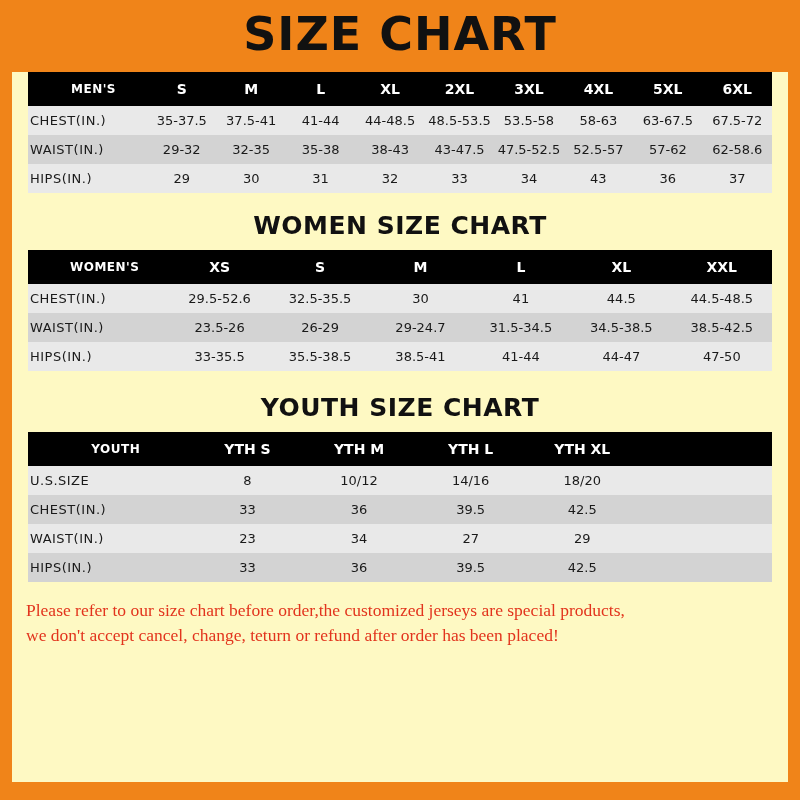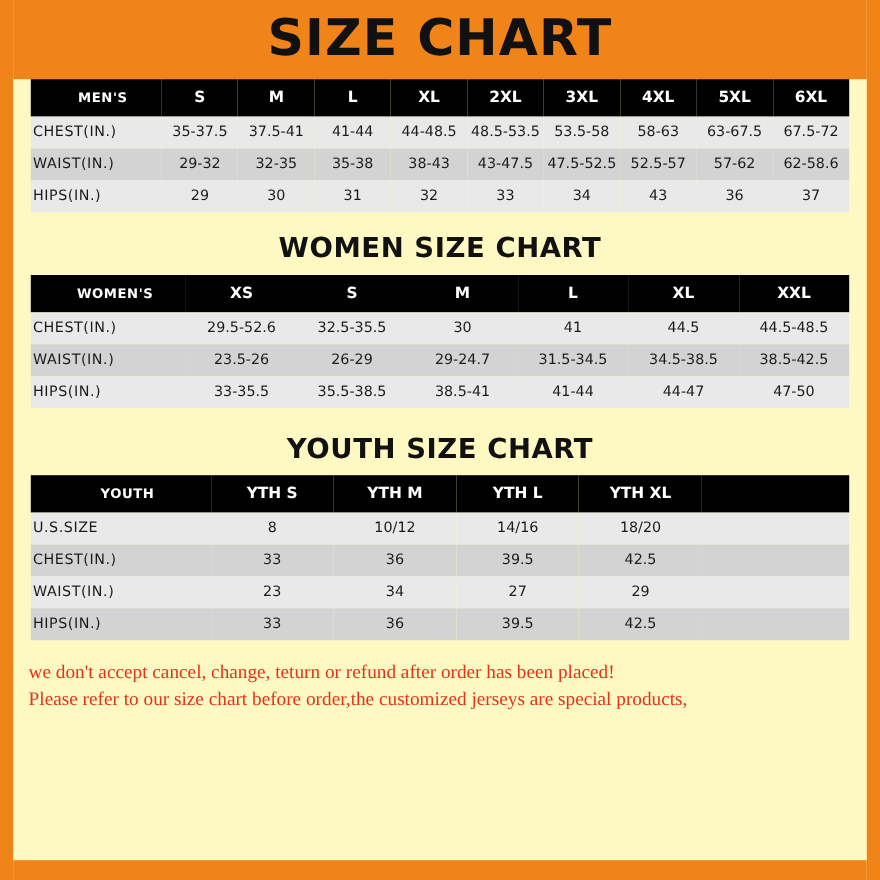--- a/index.html
+++ b/index.html
@@ -291,18 +291,18 @@
           <td>36</td>
           <td>39.5</td>
           <td>42.5</td>
           <td></td>
         </tr>
       </tbody>
     </table>
   </div>
 
   <div class="footer-note">
+    <div>Please refer to our size chart before order,the customized jerseys are special products,</div>
     <div>we don't accept cancel, change, teturn or refund after order has been placed!</div>
-    <div>Please refer to our size chart before order,the customized jerseys are special products,</div>
   </div>
 
   <div class="bottom-strip"></div>
 </div>
 
 </body></html>

